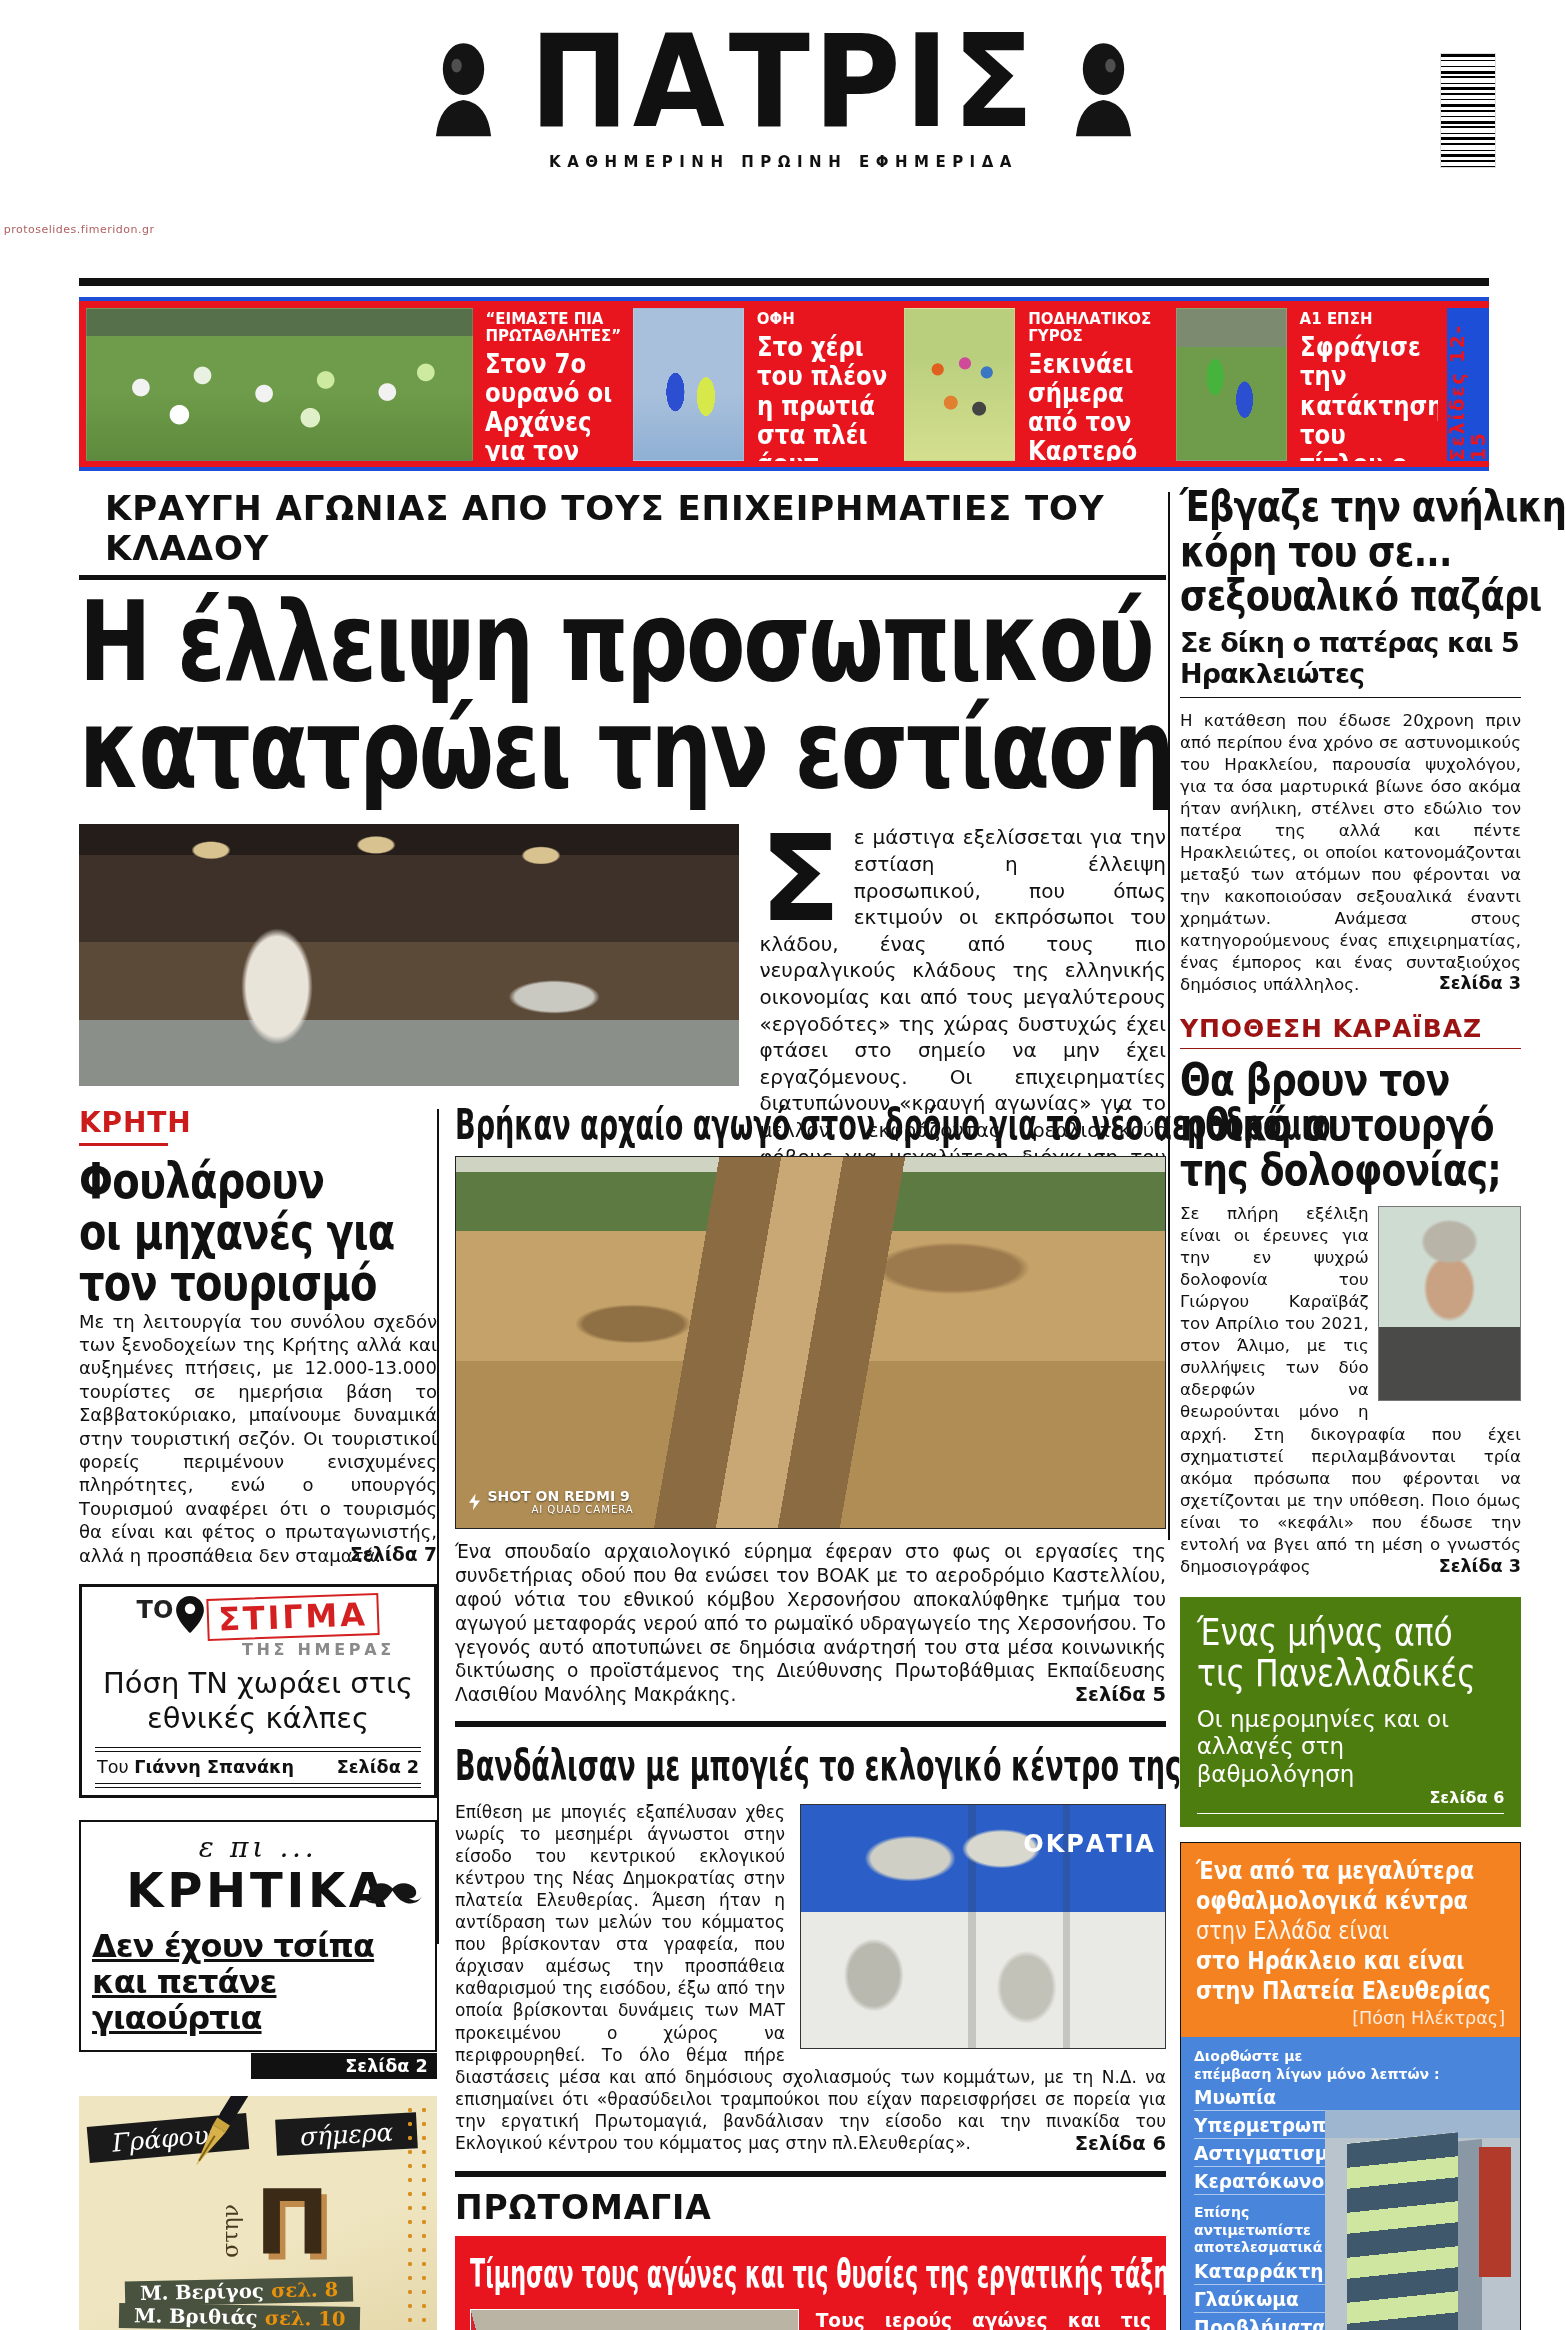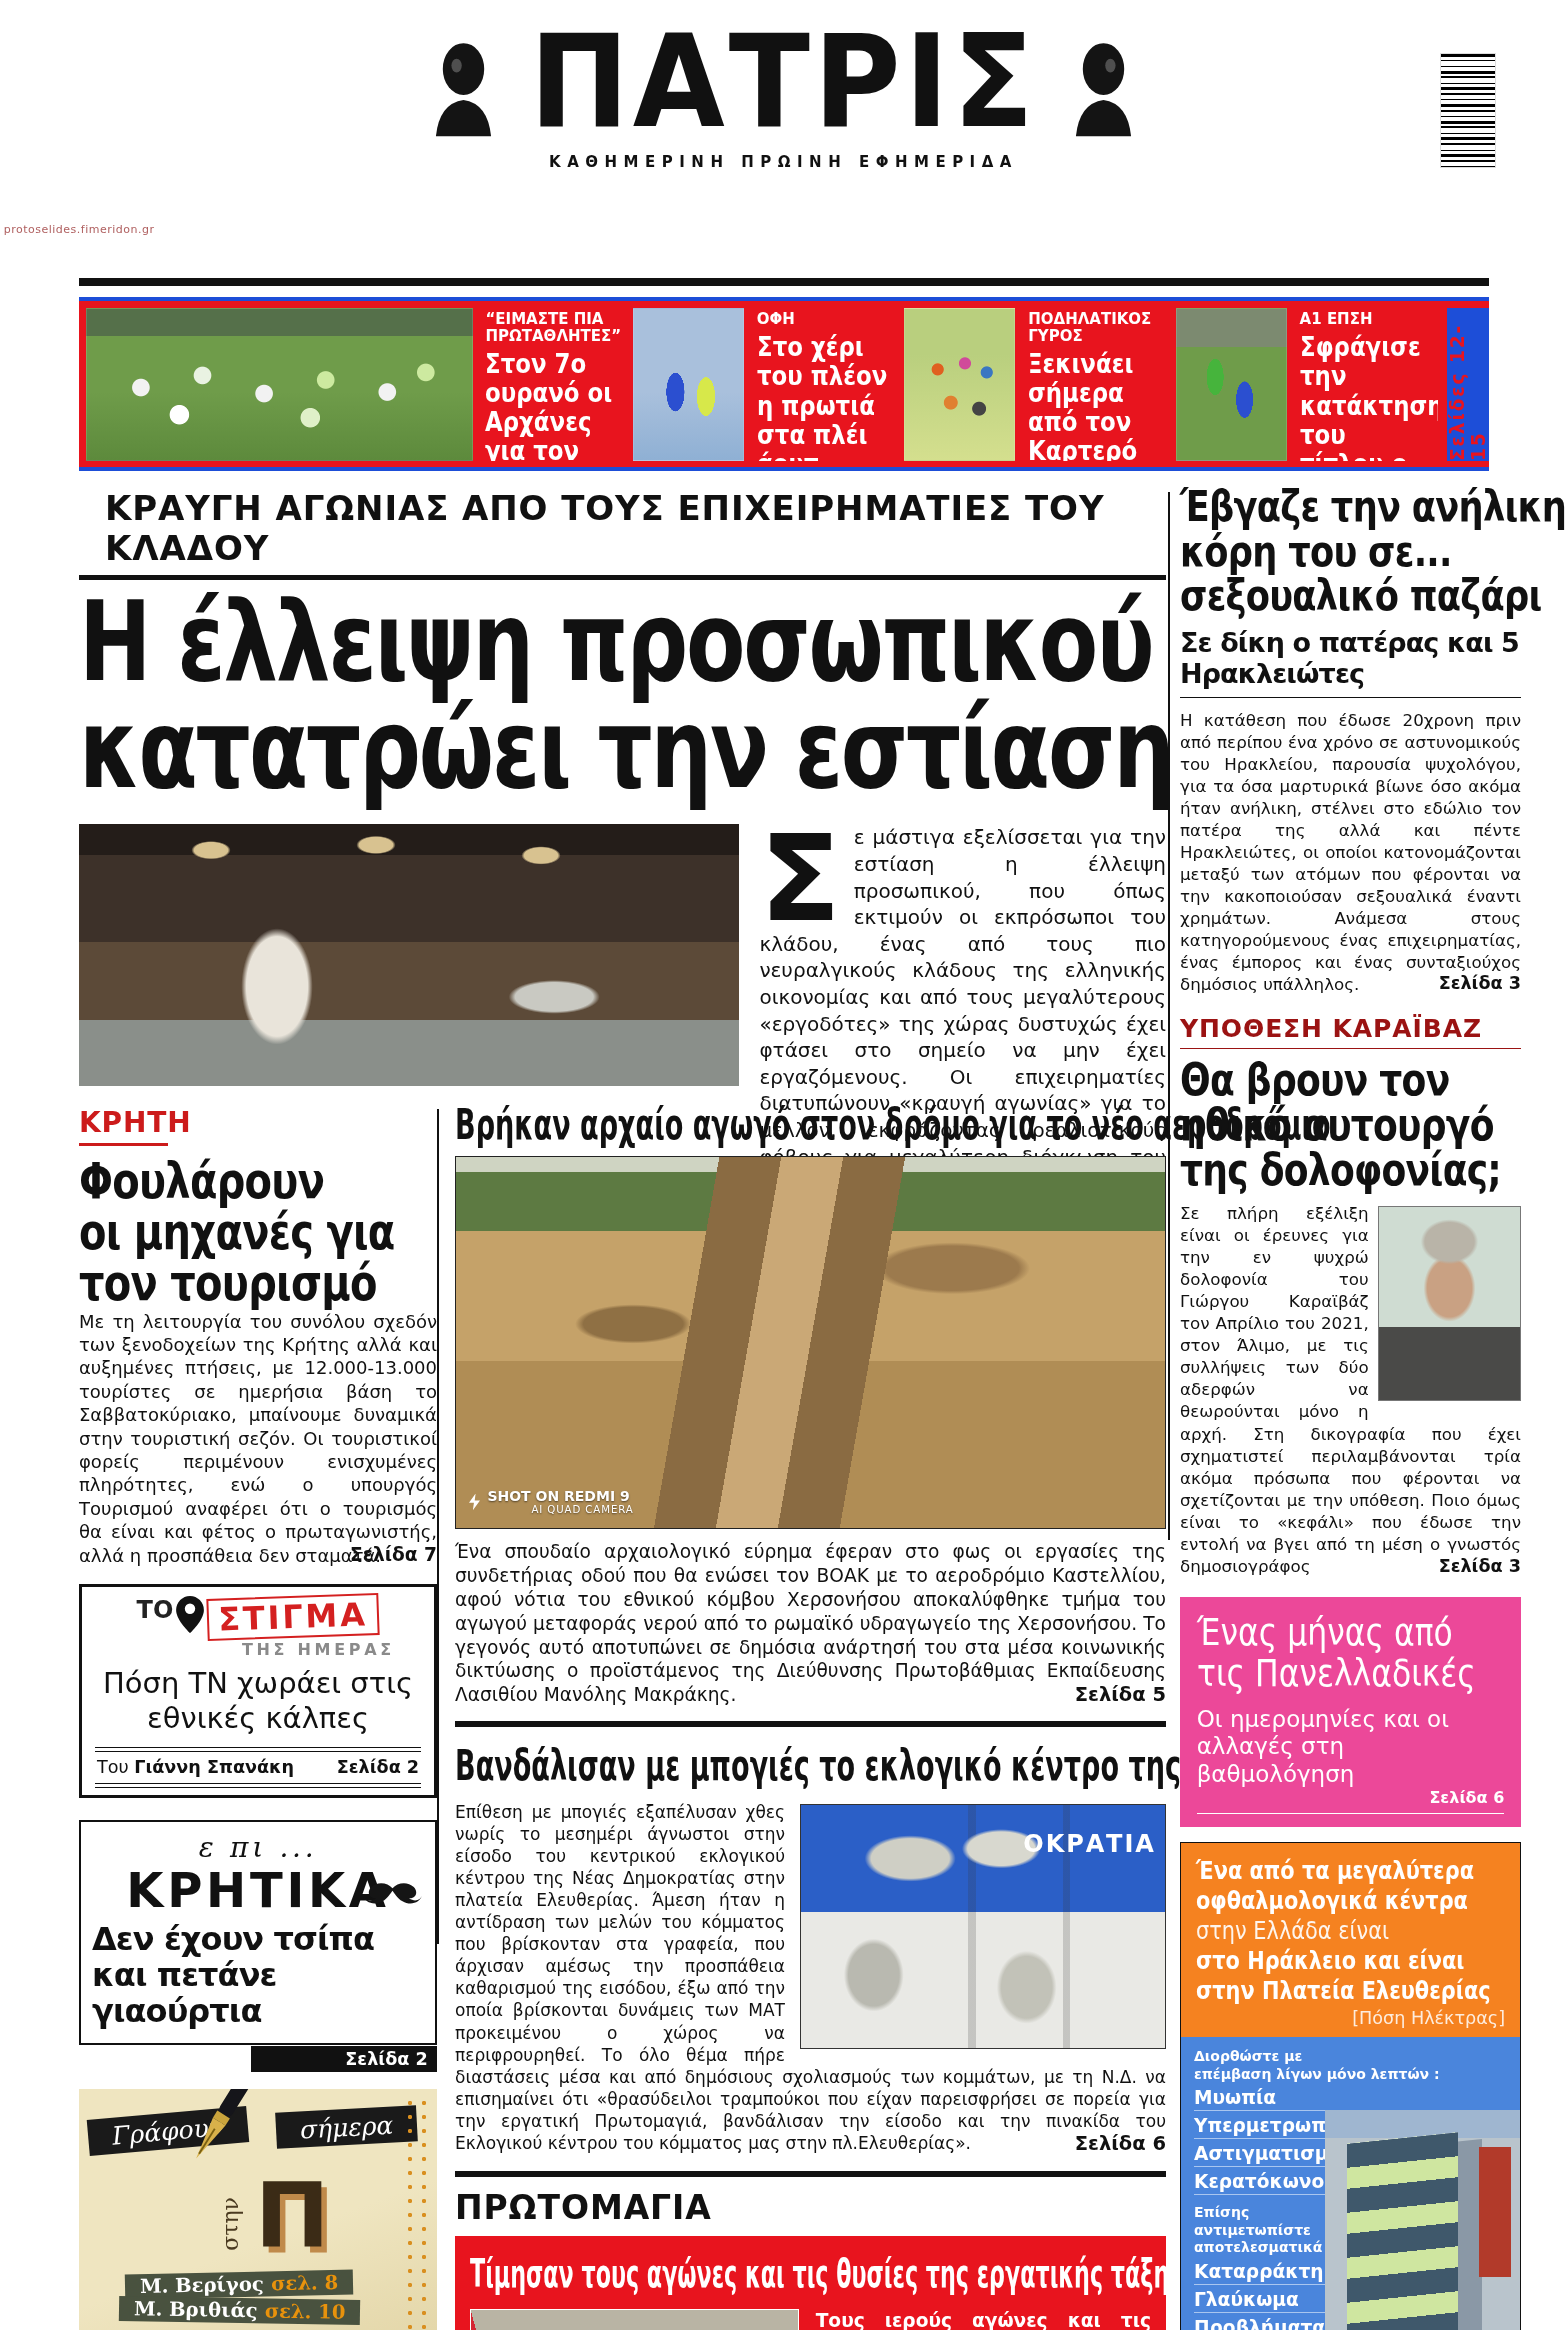--- a/index.html
+++ b/index.html
@@ -80,21 +80,21 @@
   .dbl-rule{border-top:1.9px solid #111;border-bottom:0.9px solid #111;height:2.8px;}
   #stigma-byline{display:flex;justify-content:space-between;align-items:baseline;padding:5.6px 1.9px;}
   #stigma-author-wrap{font-size:17.6px;}
   #stigma-page{font-size:17.6px;font-weight:bold;}
 
   
   #kritika{margin-top:22px;border:2.8px solid #111;padding:9.3px 11px 13px;position:relative;}
   #kritika-script{font-family:"DejaVu Serif",serif;font-style:italic;font-size:28px;text-align:center;letter-spacing:3.7px;}
   #kritika-logo{font-size:48px;font-weight:900;letter-spacing:3.7px;text-align:center;line-height:1;margin-top:1.9px;}
   .mustache-icon{position:absolute;right:13px;top:59px;width:59px;height:24px;}
-  #kritika-title{font-size:32px;font-weight:bold;line-height:1.12;margin-top:8px;letter-spacing:-0.9px;}
+  #kritika-title{font-size:32px;font-weight:bold;line-height:1.12;margin-top:15px;letter-spacing:-0.9px;text-decoration:underline;}
   #kritika-pageband{width:52%;margin-left:48%;background:#111;color:#fff;text-align:right;font-weight:bold;font-size:17.6px;padding:2.8px 9.3px;box-sizing:border-box;margin-top:1.9px;}
 
   
   #columnists{margin-top:16.7px;height:419px;background:linear-gradient(160deg,#efe5c0 0 40%,#e3d6a8 70%,#d9c994 100%);position:relative;overflow:hidden;border-bottom:6.5px solid #7c6a6a;}
   .ribbon{position:absolute;background:#1a1a1a;color:#fff;font-family:"DejaVu Serif",serif;font-style:italic;font-size:25px;padding:3.7px 24px;}
   #ribbon-left{left:9.3px;top:24px;transform:rotate(-5deg);}
   #ribbon-right{left:197px;top:20.4px;transform:rotate(-3deg);}
   #pen-icon{position:absolute;left:119px;top:-13px;width:111px;height:121px;transform:rotate(32deg);}
   #stin-word{position:absolute;left:139px;top:108px;font-size:22px;color:#4a3a20;writing-mode:vertical-rl;transform:rotate(180deg);font-family:"DejaVu Serif",serif;}
   #pi-logo{position:absolute;left:176px;top:82px;font-size:89px;font-weight:900;color:#3b2b16;text-shadow:5.6px 5.6px 0 #c08a4a;line-height:1;}
@@ -137,21 +137,21 @@
   #ab-subhead{font-size:27px;font-weight:bold;letter-spacing:-0.9px;border-bottom:1.9px solid #111;padding-bottom:7.4px;margin-top:9.3px;transform-origin:left top;}
   #ab-body{font-size:16.7px;line-height:1.32;margin-top:11px;}
   #ab-page{text-align:right;font-weight:bold;font-size:17.6px;margin-top:-22px;}
   #kv{margin-top:20.4px;}
   #kv-kicker{color:#9b1313;font-size:25px;font-weight:900;letter-spacing:0.9px;border-bottom:1.9px solid #9b1313;padding-bottom:5.6px;}
   #kv-headline{font-size:44px;font-weight:900;line-height:1.03;margin-top:7.4px;transform:scaleX(.82);transform-origin:left top;white-space:nowrap;letter-spacing:-0.9px;}
   #kv-body{font-size:16.7px;line-height:1.32;margin-top:9.3px;}
   #ph-karaivaz{float:right;width:141px;height:193px;margin:3.7px 0 3.7px 9.3px;border:0.9px solid #777;background:linear-gradient(180deg,#cfdcd2 0 100%);}
   #ph-karaivaz:before{content:"";position:absolute;inset:0;background:radial-gradient(ellipse 41px 32px at 50% 18%,#b9b4a8 0 60%,transparent 70%),radial-gradient(ellipse 37px 48px at 50% 42%,#c9a183 0 60%,transparent 70%),linear-gradient(180deg,transparent 0 62%,#4a4a48 62% 100%);}
   #kv-page{text-align:right;font-weight:bold;font-size:17.6px;margin-top:-22px;}
-  #pan-box{margin-top:18.6px;background:#ec4899;color:#fff;padding:15px 16.7px 13px;}
+  #pan-box{margin-top:18.6px;background:#4d7c0f;color:#fff;padding:15px 16.7px 13px;}
   #pan-title{font-size:37px;line-height:1.12;transform:scaleX(.85);transform-origin:left top;white-space:nowrap;}
   #pan-sub{font-size:23px;line-height:1.2;margin-top:11px;}
   #pan-row{display:flex;justify-content:flex-end;border-bottom:1.9px solid #fff;padding-bottom:5.6px;}
   #pan-page{font-size:16px;font-weight:bold;}
   #ad{margin-top:15px;border:1.9px solid #111;}
   #ad-orange{background:#f58220;color:#fff;padding:13px 15px 9.3px;}
   .ad-line{font-size:24px;font-weight:bold;line-height:1.25;white-space:nowrap;transform:scaleX(.87);transform-origin:left top;}
   .ad-line.light{font-weight:normal;opacity:.92;}
   #ad-stoa{text-align:right;font-size:17.6px;opacity:.85;margin-top:1.9px;}
   #ad-blue{background:#4a85dc;color:#fff;position:relative;height:351px;padding:11px 0 0 13px;box-sizing:border-box;}

